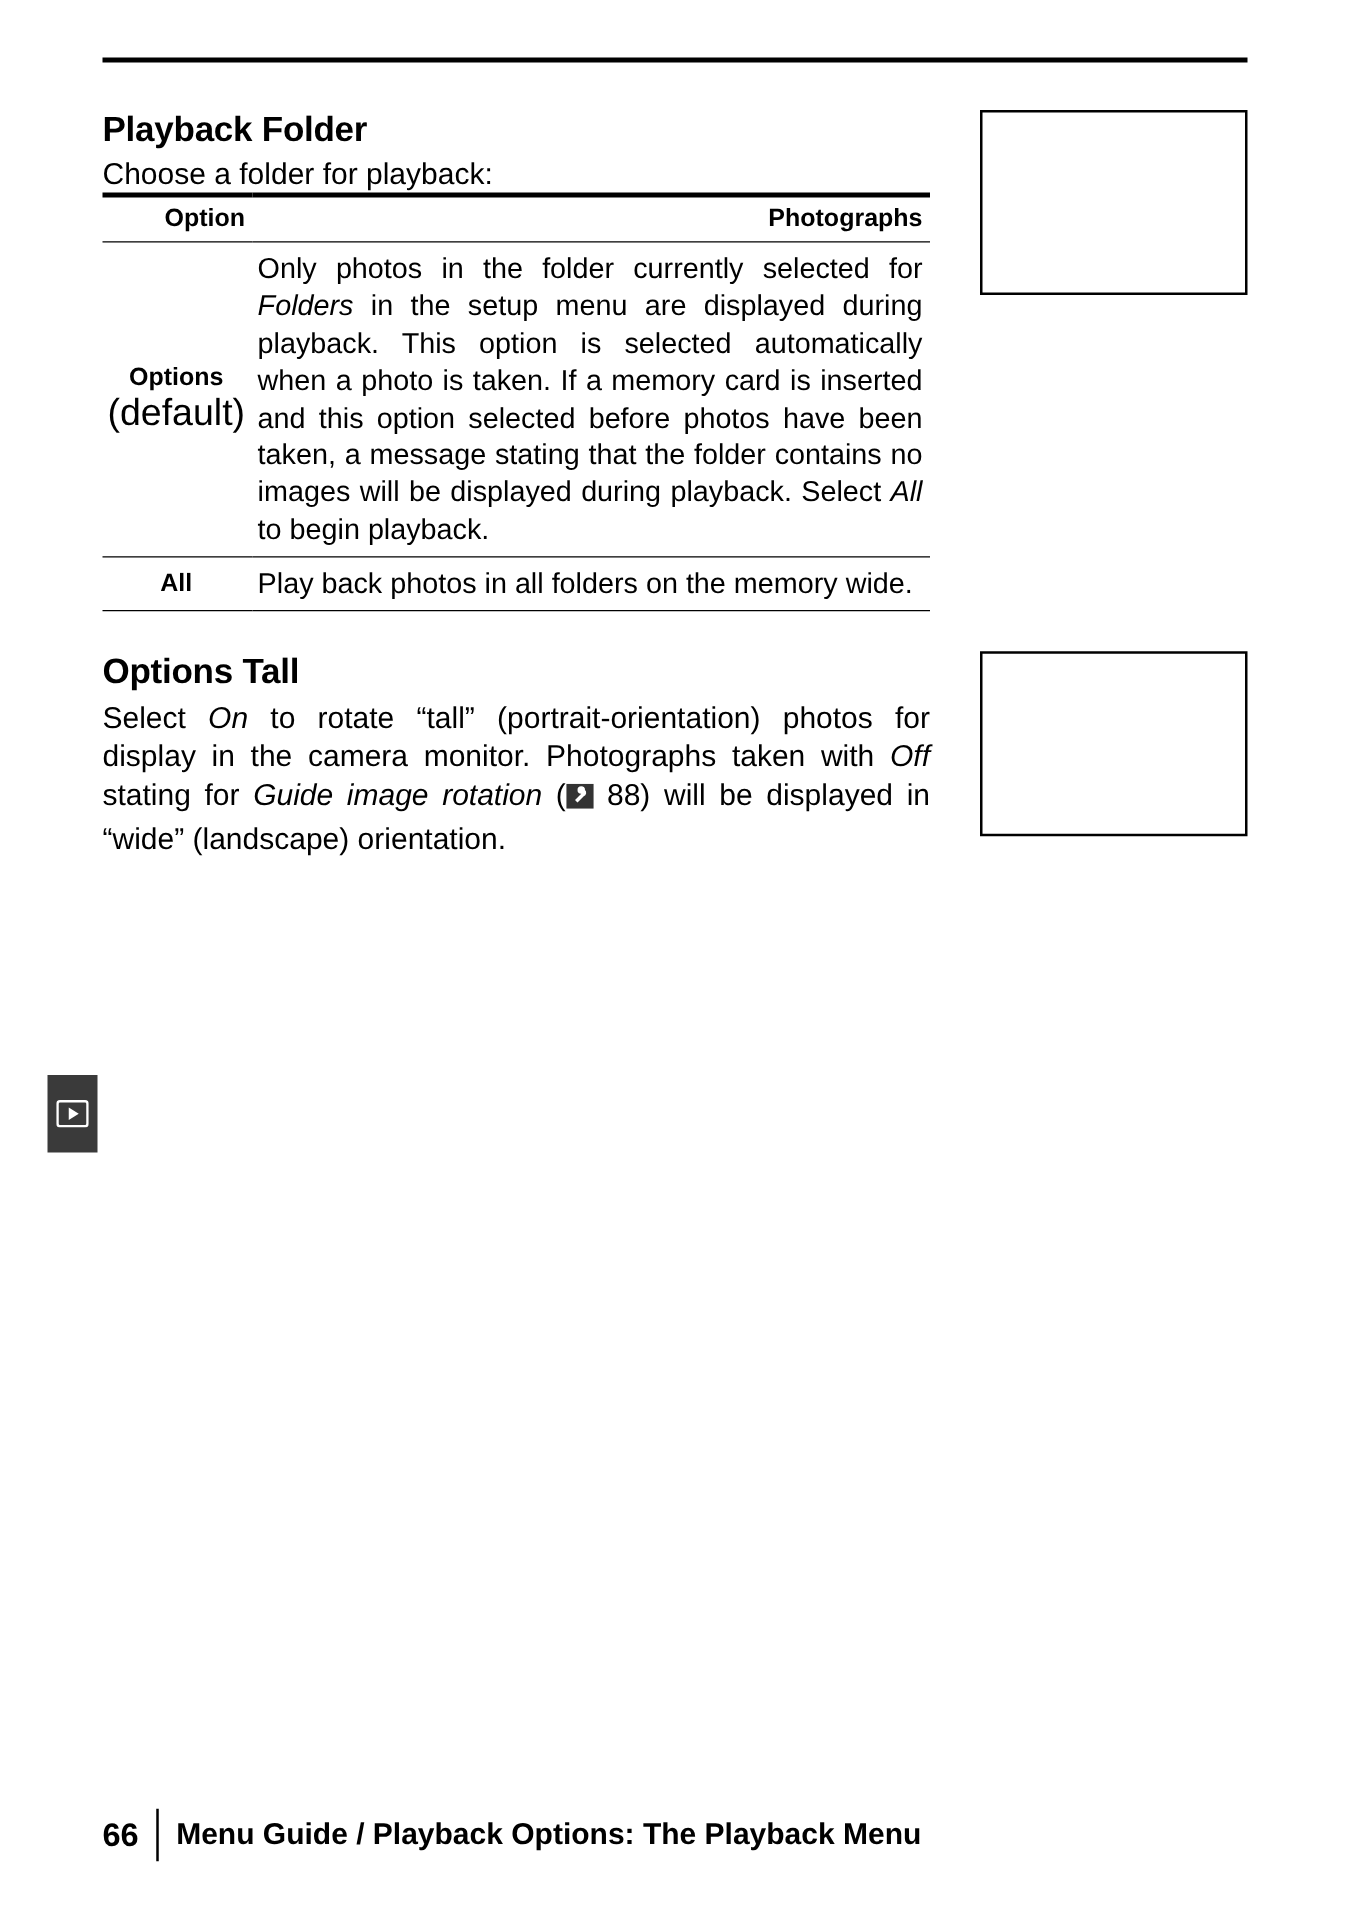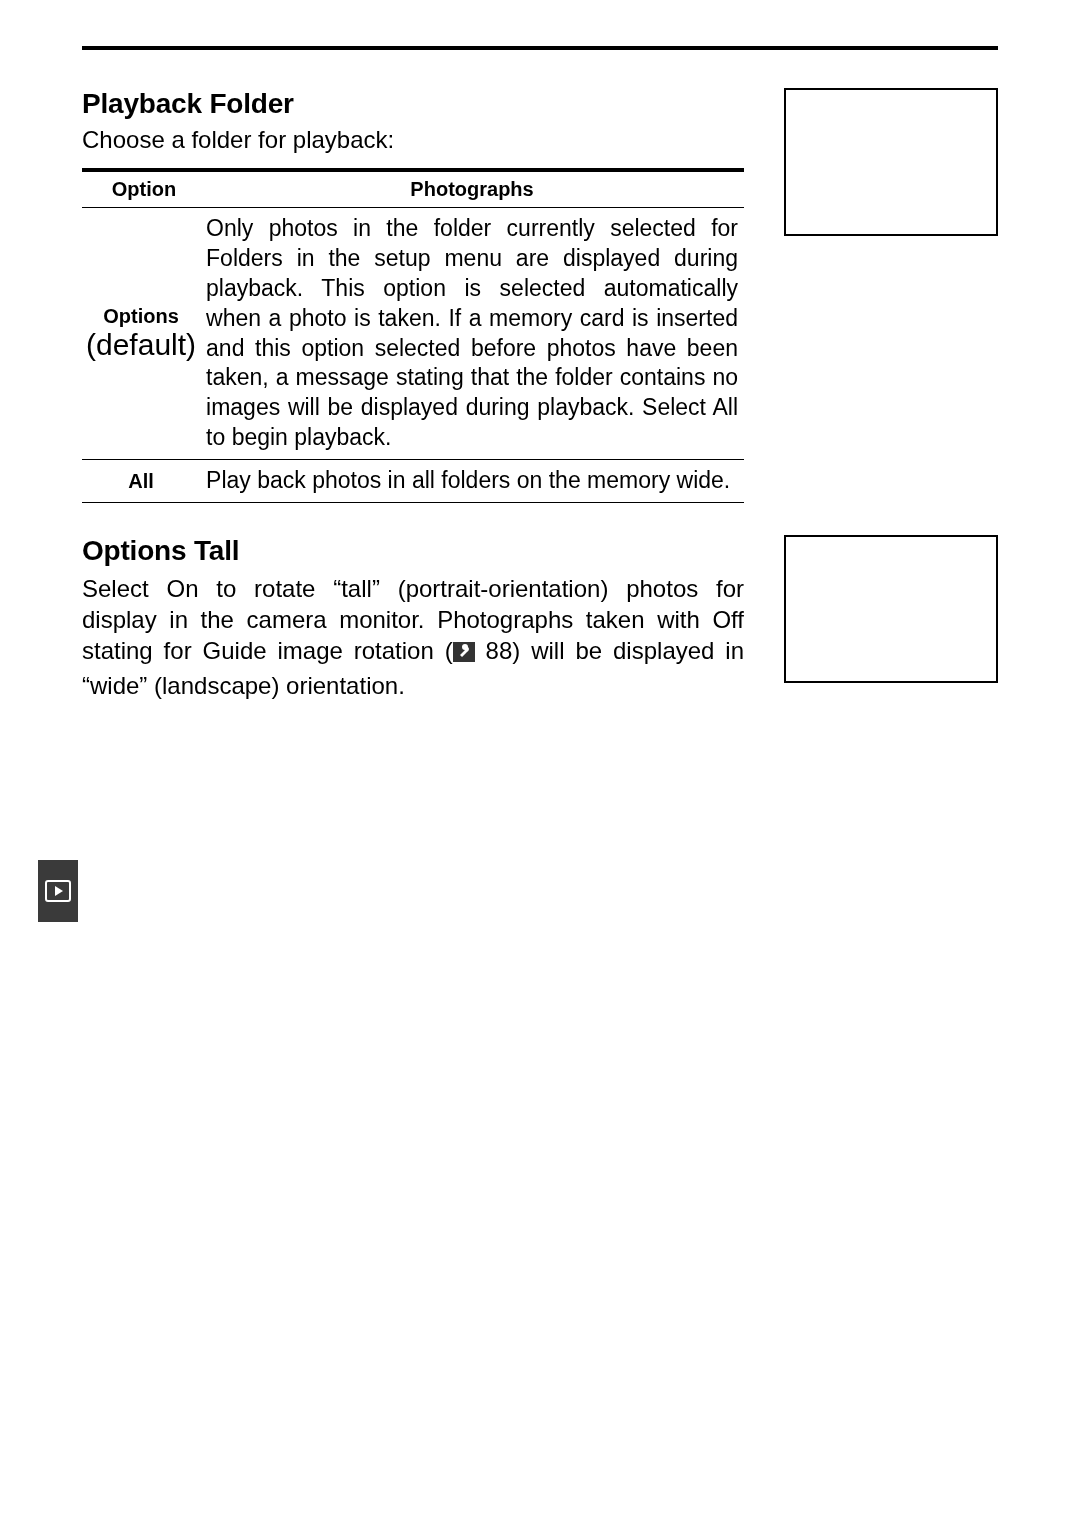--- a/index.html
+++ b/index.html
@@ -31,29 +31,28 @@
   h2.section-heading {
     font-size: 28px;
     font-weight: 800;
     letter-spacing: -0.2px;
     margin-bottom: 6px;
     font-family: "Arial Black","Arial Bold",Arial,sans-serif;
   }
   .intro {
     font-size: 24px;
     font-weight: 400;
-    margin-bottom: 14px;
   }
   .opts-table {
     width: 100%;
     border-collapse: collapse;
     font-size: 23px;
   }
   .opts-table thead th {
-    text-align: center;
+    text-align: right;
     font-weight: 800;
     font-size: 20px;
     padding: 6px 6px 6px 4px;
     border-top: 4px solid #000;
     border-bottom: 1px solid #000;
     font-family: "Arial Black","Arial Bold",Arial,sans-serif;
   }
   .opts-table thead th:first-child { padding-left: 10px; }
   .opts-table tbody td {
     padding: 6px 6px 6px 4px;
@@ -62,21 +61,21 @@
   }
   .opts-table tbody td.opt-col {
     text-align: center;
     vertical-align: middle;
     width: 110px;
     font-family: "Arial Black","Arial Bold",Arial,sans-serif;
   }
   .opt-bold { font-weight: 800; font-size: 20px; display:block; }
   .opt-default { font-weight: 400; font-size: 30px; display:block; font-family: "Helvetica Neue", Helvetica, Arial, sans-serif;}
   .desc-col { text-align: justify; font-size: 23px; line-height: 1.3; }
-  .em { }
+  .em { font-style: italic; }
   .body-para {
     font-size: 24px;
     line-height: 1.3;
     text-align: justify;
   }
   .tool-icon-box {
     display: inline-block;
     vertical-align: -3px;
   }
   .side-tab {
@@ -175,14 +174,19 @@
 
   <div class="side-tab">
     <span>
       <svg width="26" height="22" viewBox="0 0 26 22">
         <rect x="1" y="1" width="24" height="20" rx="2" fill="none" stroke="#fff" stroke-width="2"></rect>
         <polygon points="10,6 18,11 10,16" fill="#fff"></polygon>
       </svg>
     </span>
   </div>
 
+  <div class="footer">
+    <span class="page-num">66</span>
+    <span class="vbar"></span>
+    <span class="footer-title">Menu Guide / Playback Options: The Playback Menu</span>
+  </div>
 
 </div>
 
 </body></html>

